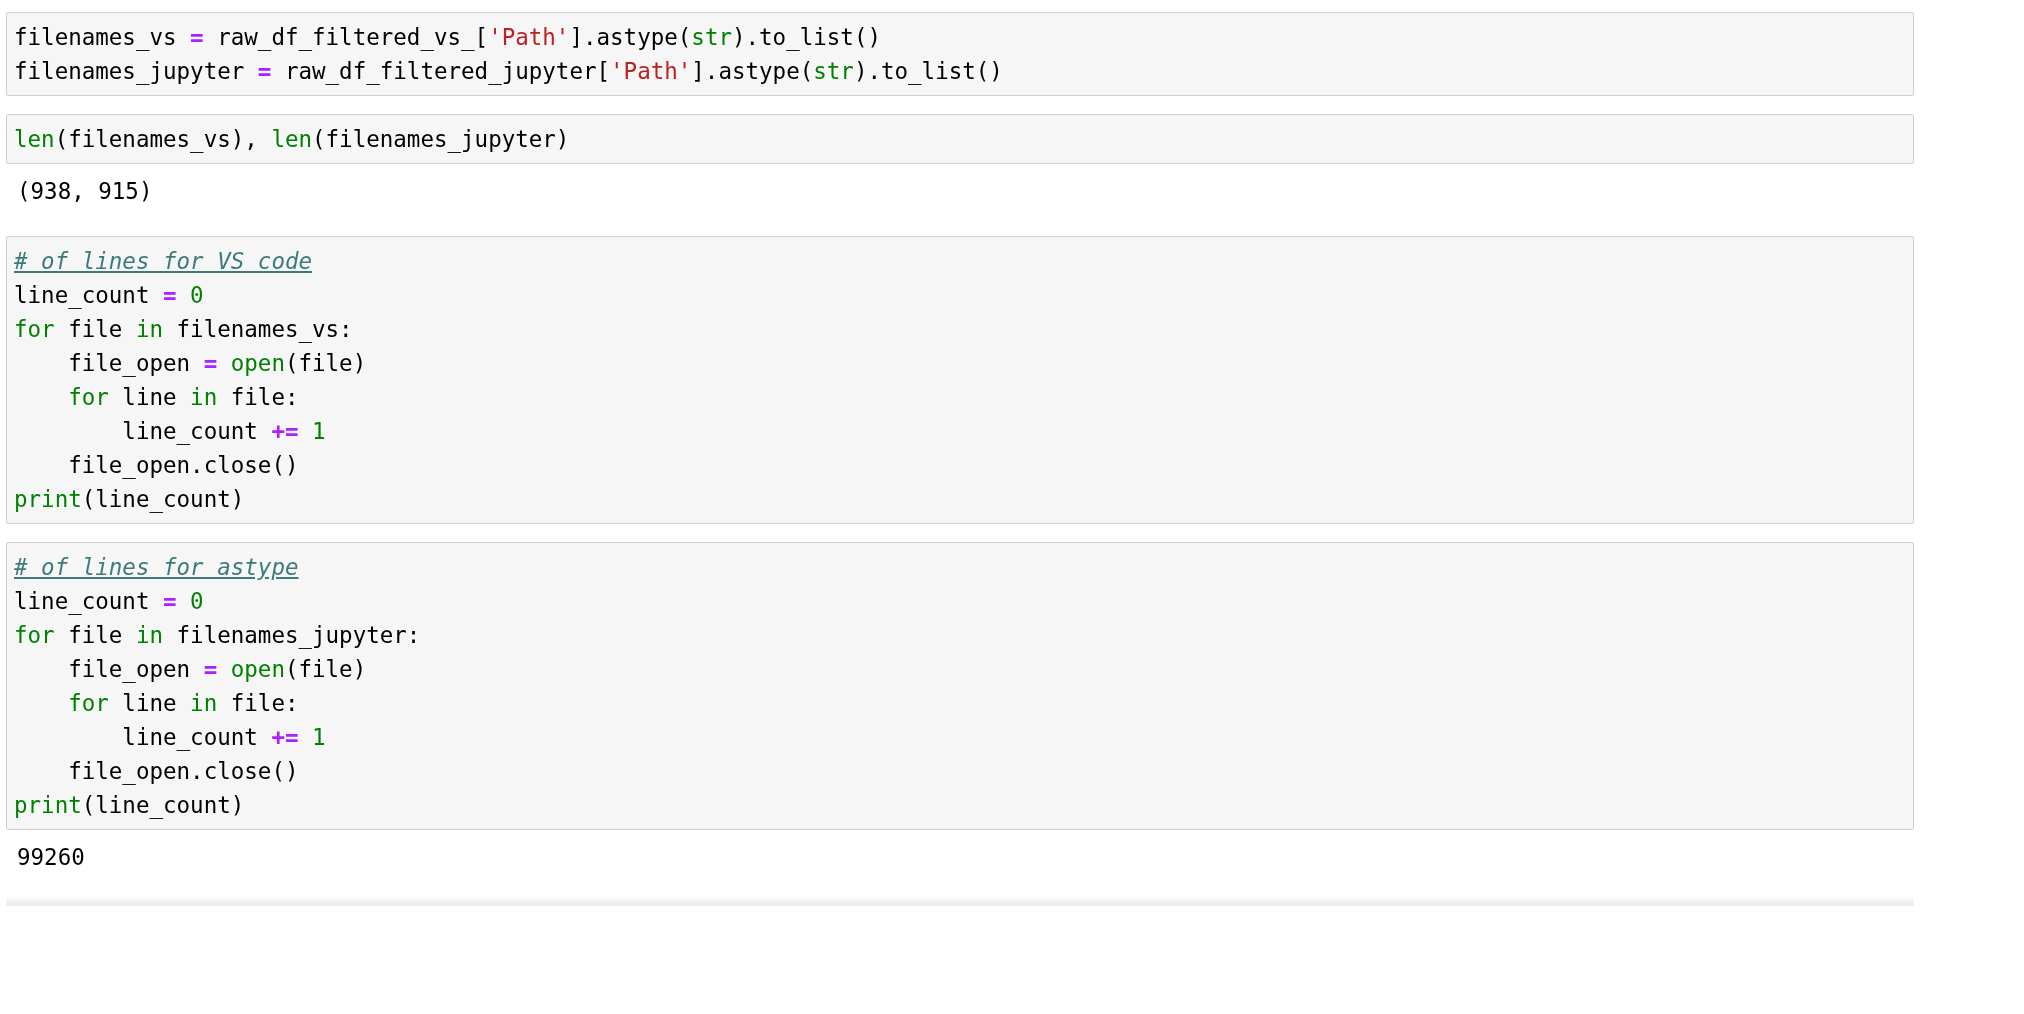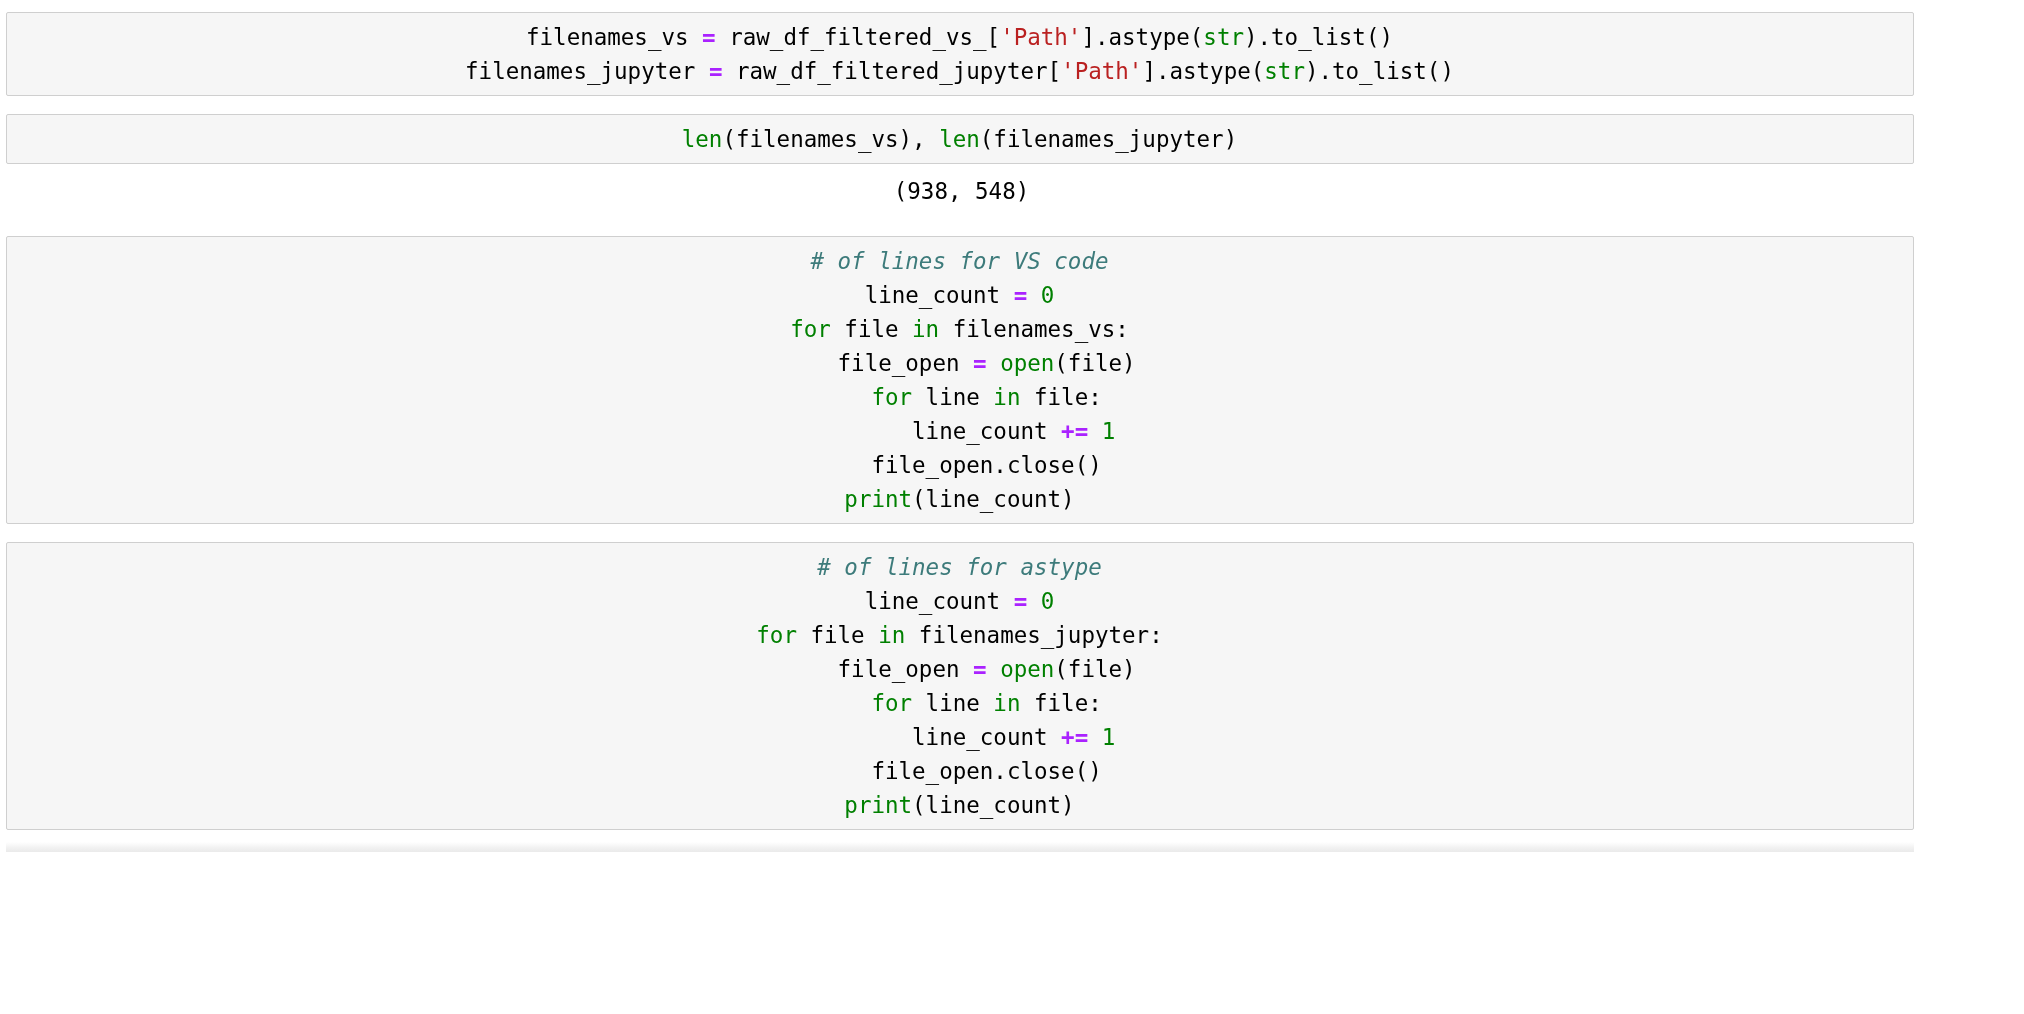--- a/index.html
+++ b/index.html
@@ -12,21 +12,20 @@
     width: 2024px;
     height: 1014px;
     overflow: hidden;
     font-family: "DejaVu Sans Mono", "Liberation Mono", monospace;
   }
 
   #notebook {
     width: 1928px;
     padding: 0;
     box-sizing: border-box;
-    text-align: center;
   }
 
   
   .cell {
     margin: 0 14px 0 6px;
   }
 
   .input-area {
     background: #f6f6f6;
     border: 1px solid #cfcfcf;
@@ -63,21 +62,21 @@
   }
   .gap-sm { height: 12px; }
   .gap-md { height: 18px; }
 
   
   .tok-k   { color: #008000; font-weight: normal; }   
   .tok-nb  { color: #008000; }                      
   .tok-o   { color: #aa22ff; font-weight: bold; }   
   .tok-s   { color: #ba2121; }                      
   .tok-m   { color: #008000; }                      
-  .tok-c   { color: #3d7b7b; font-style: italic; }  
+  .tok-c   { color: #3d7b7b; font-style: italic; text-decoration: underline; }  
   .tok-n   { color: #000000; }                      
   .tok-p   { color: #000000; }                      
 
   
   .next-cell-peek {
     margin: 0 14px 0 6px;
     height: 10px;
     background: linear-gradient(to bottom, #ffffff 0%, #f1f1f1 60%, #eaeaea 100%);
   }
 </style>
@@ -91,21 +90,21 @@
         <pre class="code"><span><span class="tok-n">filenames_vs </span><span class="tok-o">=</span><span class="tok-n"> raw_df_filtered_vs_[</span><span class="tok-s">'Path'</span><span class="tok-p">].astype(</span><span class="tok-nb">str</span><span class="tok-p">).to_list()</span></span>
 <span><span class="tok-n">filenames_jupyter </span><span class="tok-o">=</span><span class="tok-n"> raw_df_filtered_jupyter[</span><span class="tok-s">'Path'</span><span class="tok-p">].astype(</span><span class="tok-nb">str</span><span class="tok-p">).to_list()</span></span></pre>
       </div>
     </div>
     <div class="gap-md"></div>
     <div class="cell" id="cell-2">
       <div class="input-area">
         <pre class="code"><span><span class="tok-nb">len</span><span class="tok-p">(filenames_vs), </span><span class="tok-nb">len</span><span class="tok-p">(filenames_jupyter)</span></span></pre>
       </div>
       <div class="output-area">
-        <pre class="output">(938, 548)</pre>
+        <pre class="output">(938, 915)</pre>
       </div>
     </div>
     <div class="gap-md"></div>
     <div class="cell" id="cell-3">
       <div class="input-area">
         <pre class="code"><span><span class="tok-c"># of lines for VS code</span></span>
 <span><span class="tok-n">line_count </span><span class="tok-o">=</span><span class="tok-n"> </span><span class="tok-m">0</span></span>
 <span><span class="tok-k">for</span><span class="tok-n"> file </span><span class="tok-k">in</span><span class="tok-n"> filenames_vs:</span></span>
 <span><span class="tok-n">    file_open </span><span class="tok-o">=</span><span class="tok-n"> </span><span class="tok-nb">open</span><span class="tok-p">(file)</span></span>
 <span><span class="tok-n">    </span><span class="tok-k">for</span><span class="tok-n"> line </span><span class="tok-k">in</span><span class="tok-n"> file:</span></span>
@@ -119,16 +118,19 @@
       <div class="input-area">
         <pre class="code"><span><span class="tok-c"># of lines for astype</span></span>
 <span><span class="tok-n">line_count </span><span class="tok-o">=</span><span class="tok-n"> </span><span class="tok-m">0</span></span>
 <span><span class="tok-k">for</span><span class="tok-n"> file </span><span class="tok-k">in</span><span class="tok-n"> filenames_jupyter:</span></span>
 <span><span class="tok-n">    file_open </span><span class="tok-o">=</span><span class="tok-n"> </span><span class="tok-nb">open</span><span class="tok-p">(file)</span></span>
 <span><span class="tok-n">    </span><span class="tok-k">for</span><span class="tok-n"> line </span><span class="tok-k">in</span><span class="tok-n"> file:</span></span>
 <span><span class="tok-n">        line_count </span><span class="tok-o">+=</span><span class="tok-n"> </span><span class="tok-m">1</span></span>
 <span><span class="tok-n">    file_open.close()</span></span>
 <span><span class="tok-nb">print</span><span class="tok-p">(line_count)</span></span></pre>
       </div>
+      <div class="output-area">
+        <pre class="output">99260</pre>
+      </div>
     </div>
     <div class="gap-sm"></div>
     <div class="next-cell-peek"></div>
   </div>
 
 </body></html>

